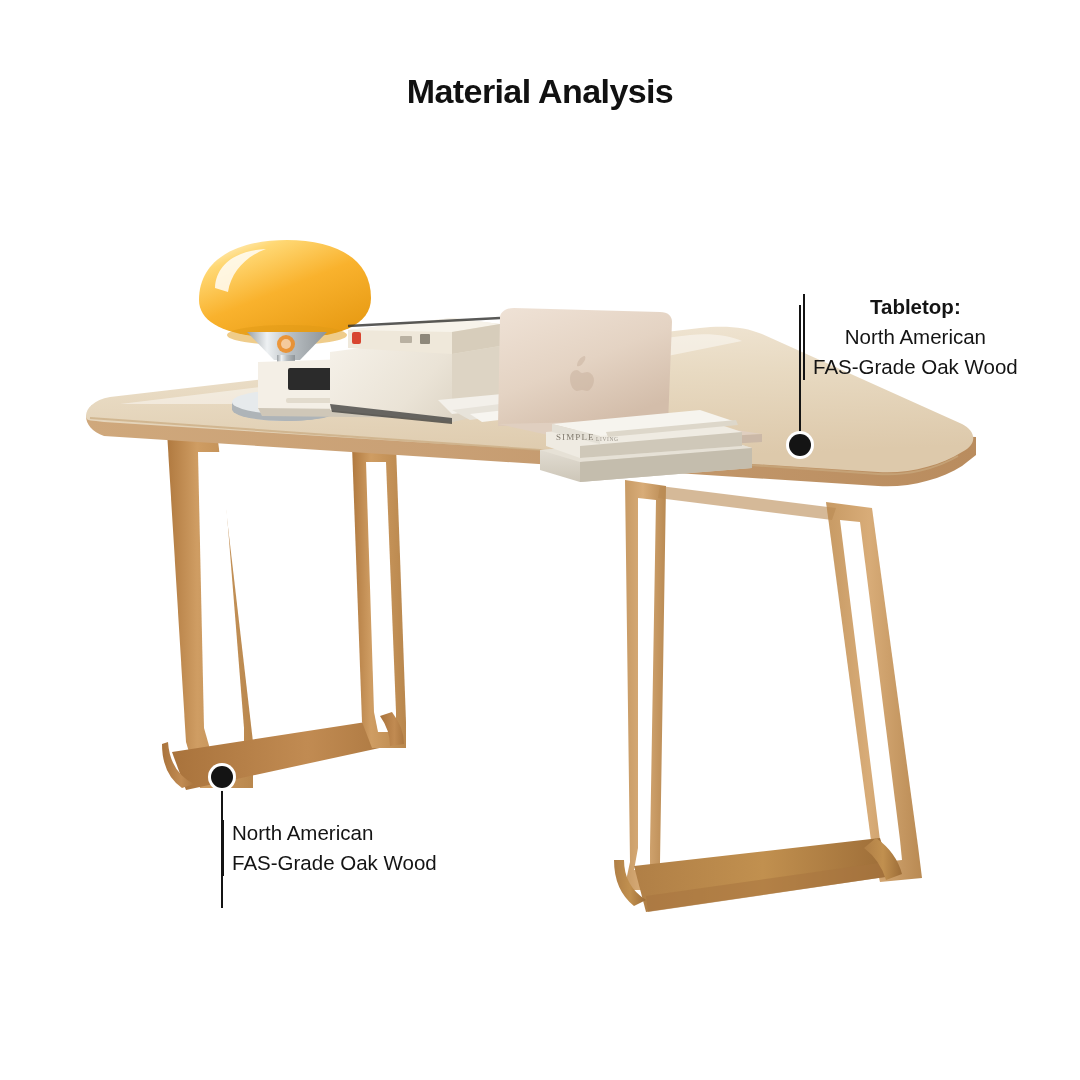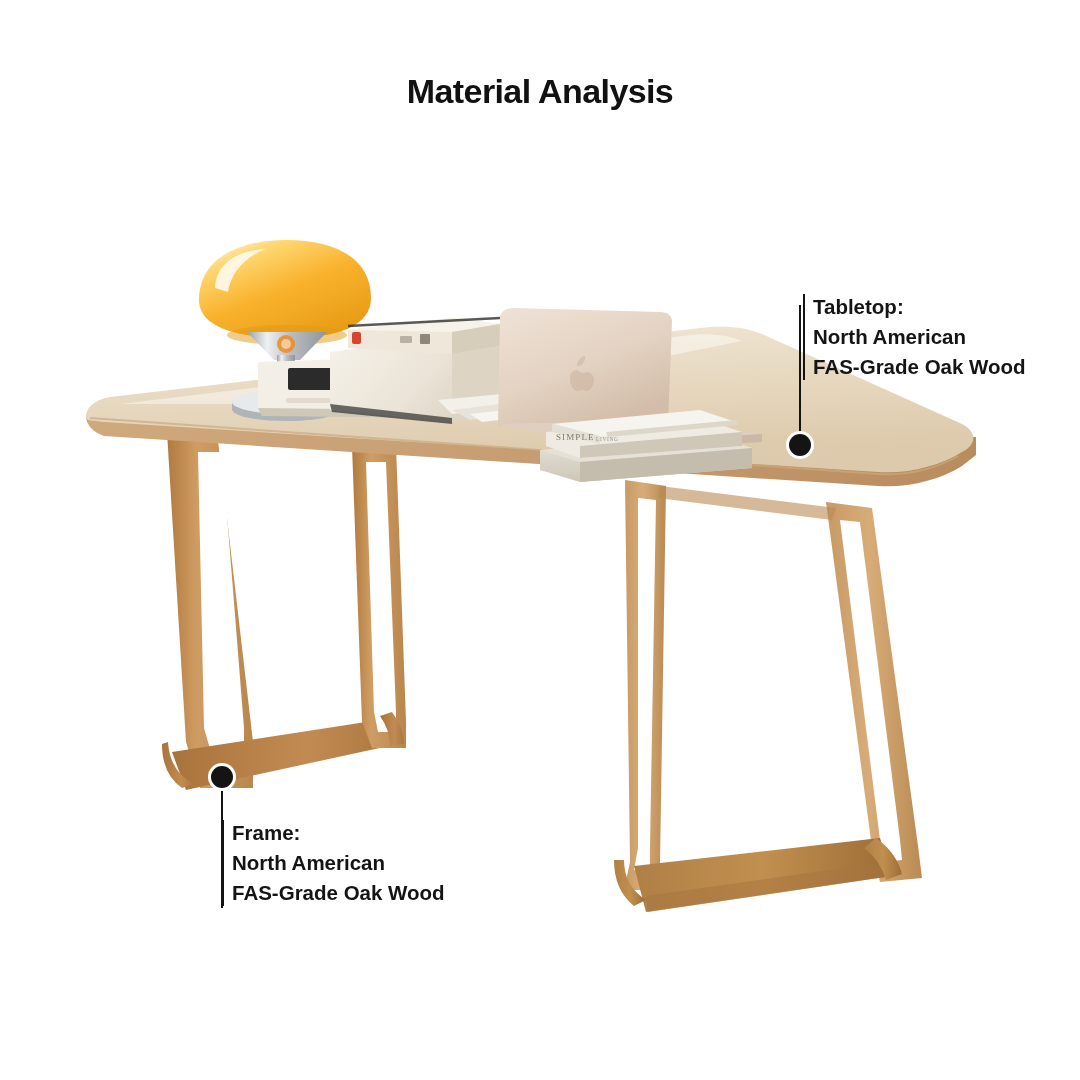--- a/index.html
+++ b/index.html
@@ -62,38 +62,38 @@
     bottom: 2px;
     width: 2px;
     background: #141414;
   }
   .callout-title {
     font-weight: 700;
     display: block;
   }
   .callout-line {
     display: block;
-    font-weight: 700;
+    font-weight: 400;
   }
   .leader {
     position: absolute;
     width: 2px;
     background: #141414;
   }
   .dot {
     position: absolute;
     width: 22px;
     height: 22px;
     border-radius: 50%;
     background: #141414;
     box-shadow: 0 0 0 3px #ffffff;
   }
 
   
-  #callout-tabletop .callout-text { left: 803px; top: 292px; }
+  #callout-tabletop .callout-text { left: 803px; top: 292px; text-align: center; }
   #callout-tabletop .leader { left: 799px; top: 305px; height: 142px; }
   #callout-tabletop .dot { left: 789px; top: 434px; }
 
   
   #callout-frame .callout-text { left: 222px; top: 818px; }
   #callout-frame .leader { left: 221px; top: 786px; height: 122px; }
   #callout-frame .dot { left: 211px; top: 766px; }
 </style>
 </head>
 <body>
@@ -328,19 +328,18 @@
       <span class="callout-line">North American</span>
       <span class="callout-line">FAS-Grade Oak Wood</span>
     </div>
   </div>
 
   <div class="callout" id="callout-frame">
     <div class="leader"></div>
     <div class="dot"></div>
     <div class="callout-text">
       <span class="rule"></span>
-      <span class="callout-title">Frame:</span>
       <span class="callout-line">North American</span>
       <span class="callout-line">FAS-Grade Oak Wood</span>
     </div>
   </div>
 
 </div>
 
 </body></html>

